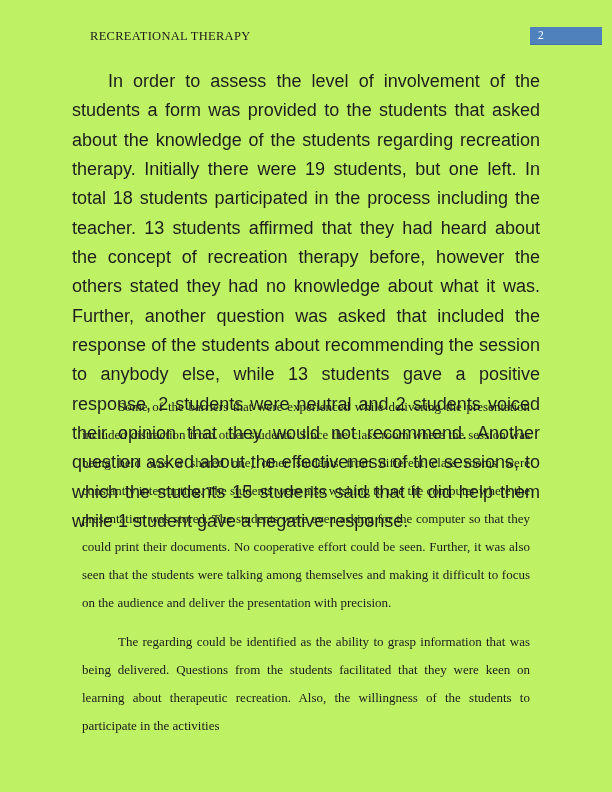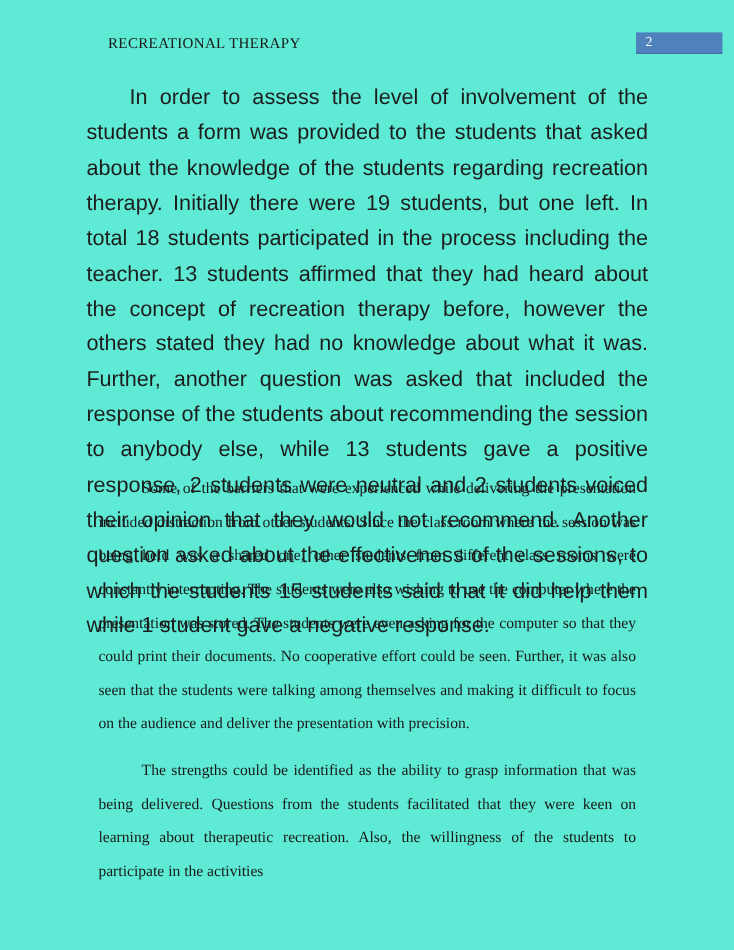--- a/index.html
+++ b/index.html
@@ -4,21 +4,21 @@
 <style>
   html, body {
     margin: 0;
     padding: 0;
     background: #ffffff;
   }
   .page {
     position: relative;
     width: 612px;
     height: 792px;
-    background: #5eead4;
+    background: #bef264;
     overflow: hidden;
     color: #1e1e1e;
   }
   .header-title {
     position: absolute;
     left: 90px;
     top: 29px;
     font-family: "Liberation Serif", serif;
     font-size: 12.5px;
     letter-spacing: 0.3px;
@@ -87,16 +87,16 @@
   <div class="header-title">RECREATIONAL THERAPY</div>
 
   <div class="page-number-badge" style="background: rgb(79, 129, 189);">2</div>
 
   <p class="para-intro">In order to assess the level of involvement of the students a form was provided to the students that asked about the knowledge of the students regarding recreation therapy. Initially there were 19 students, but one left. In total 18 students participated in the process including the teacher. 13 students affirmed that they had heard about the concept of recreation therapy before, however the others stated they had no knowledge about what it was. Further, another question was asked that included the response of the students about recommending the session to anybody else, while 13 students gave a positive response, 2 students were neutral and 2 students voiced their opinion that they would not recommend. Another question asked about the effectiveness of the sessions, to which the students 15 students said that it did help them while 1 student gave a negative response.</p>
 
   <div class="serif-block">
 
     <p class="para-serif">Some of the barriers that were experienced while delivering the presentation included distraction from other students.  Since the class room where the session was being held was a shared one, other students from different class rooms were constantly interrupting. The students were also wishing to use the computer where the presentation was stored. The students were even asking for the computer so that they could print their documents. No cooperative effort could be seen. Further, it was also seen that the students were talking among themselves and making it difficult to focus on the audience and deliver the presentation with precision.</p>
 
-    <p class="para-serif para-strengths">The strengths could be identified as the ability to grasp information that was being delivered. Questions from the students facilitated that they were keen on learning about therapeutic recreation. Also, the willingness of the students to participate in the activities</p>
+    <p class="para-serif para-strengths">The regarding could be identified as the ability to grasp information that was being delivered. Questions from the students facilitated that they were keen on learning about therapeutic recreation. Also, the willingness of the students to participate in the activities</p>
   </div>
 
 </div>
 
 </body></html>

